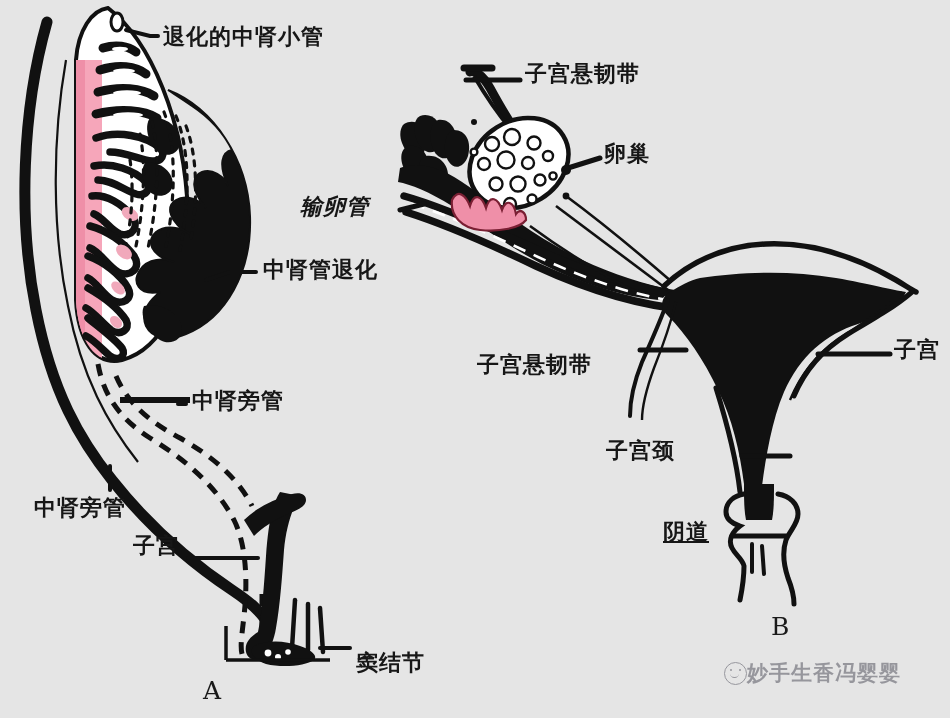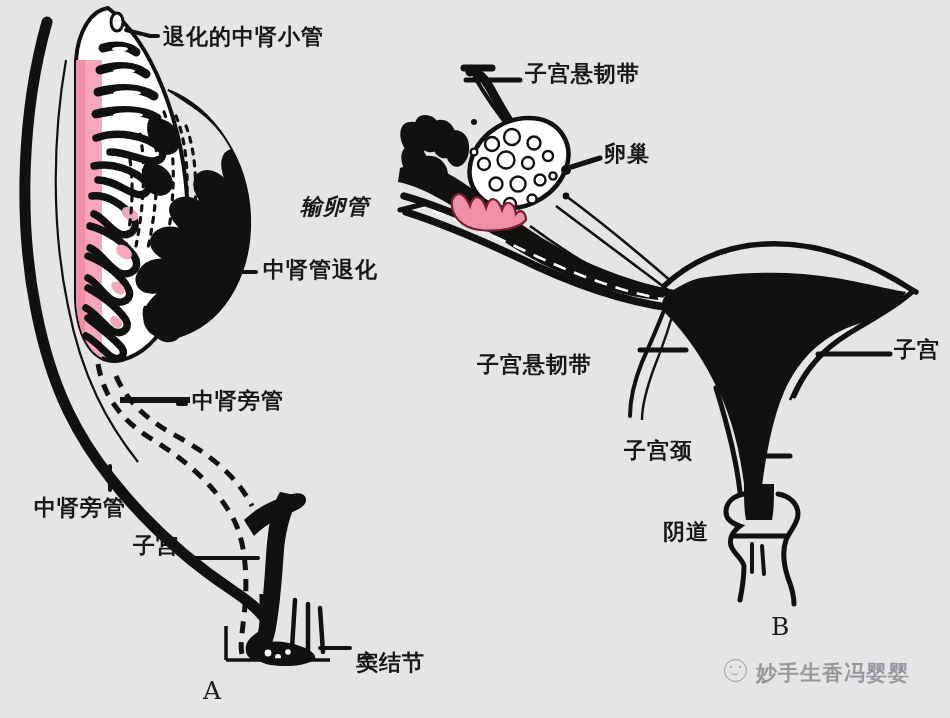--- a/index.html
+++ b/index.html
@@ -41,22 +41,21 @@
     font-size: 25px;
     font-weight: 400;
     color: #1a1a1a;
     letter-spacing: 0;
   }
   #watermark {
     position: absolute;
     left: 724px;
     top: 659px;
     display: flex;
-    align-items: flex-start;
-    gap: 9px;
+    align-items: center;
     opacity: 0.42;
   }
   #watermark .wm-text {
     font-family: "DejaVu Sans", "Liberation Sans", sans-serif;
     font-size: 21px;
     font-weight: 600;
     color: #2b2b3a;
     white-space: nowrap;
     letter-spacing: 1px;
   }
@@ -367,23 +366,23 @@
   <div class="anno-text" style="left:525px; top:63px;">子宫悬韧带</div>
 
   <div class="anno-text" style="left:604px; top:143px;">卵巢</div>
 
   <div class="anno-text" style="left:300px; top:196px;font-style:italic;">输卵管</div>
 
   <div class="anno-text" style="left:477px; top:354px;">子宫悬韧带</div>
 
   <div class="anno-text" style="left:894px; top:339px;">子宫</div>
 
-  <div class="anno-text" style="left:624px; top:440px;">子宫颈</div>
-
-  <div class="anno-text" style="left:663px; top:521px;">阴道</div>
+  <div class="anno-text" style="left:606px; top:440px;">子宫颈</div>
+
+  <div class="anno-text" style="left:663px; top:521px;text-decoration:underline;">阴道</div>
 
   <div class="panel-letter" style="left:771px; top:612px;">B</div>
 
   <div id="watermark">
     <span class="wm-face">
       <span class="wm-smile"></span>
     </span>
     <span class="wm-text">妙手生香冯婴婴</span>
   </div>
 

